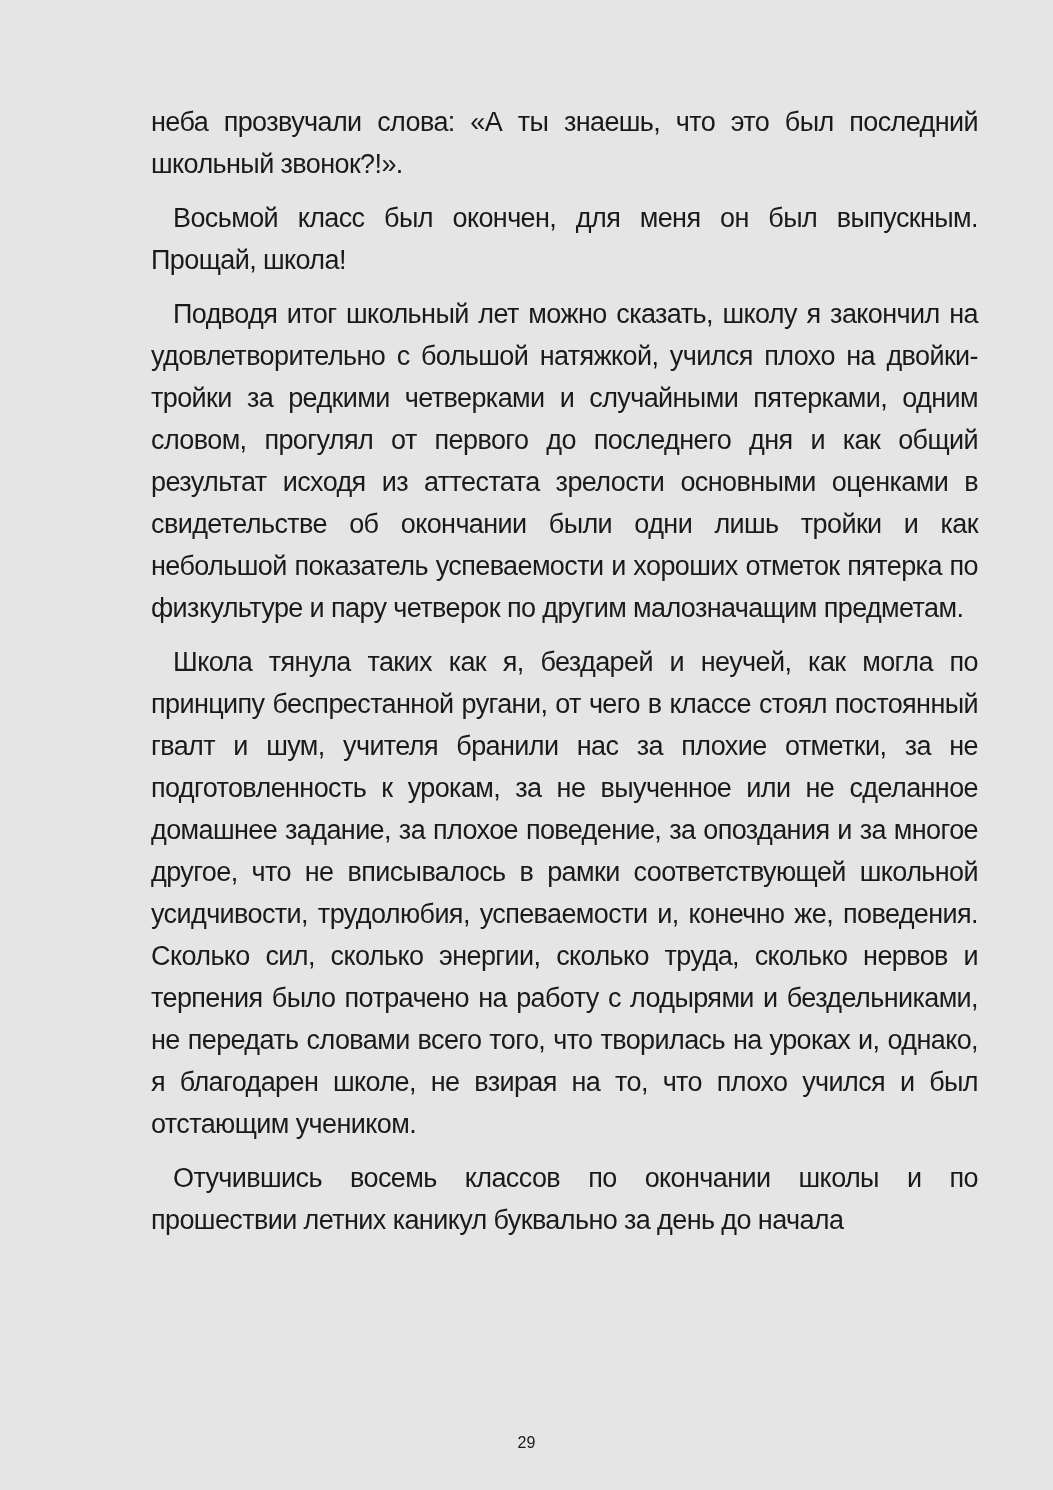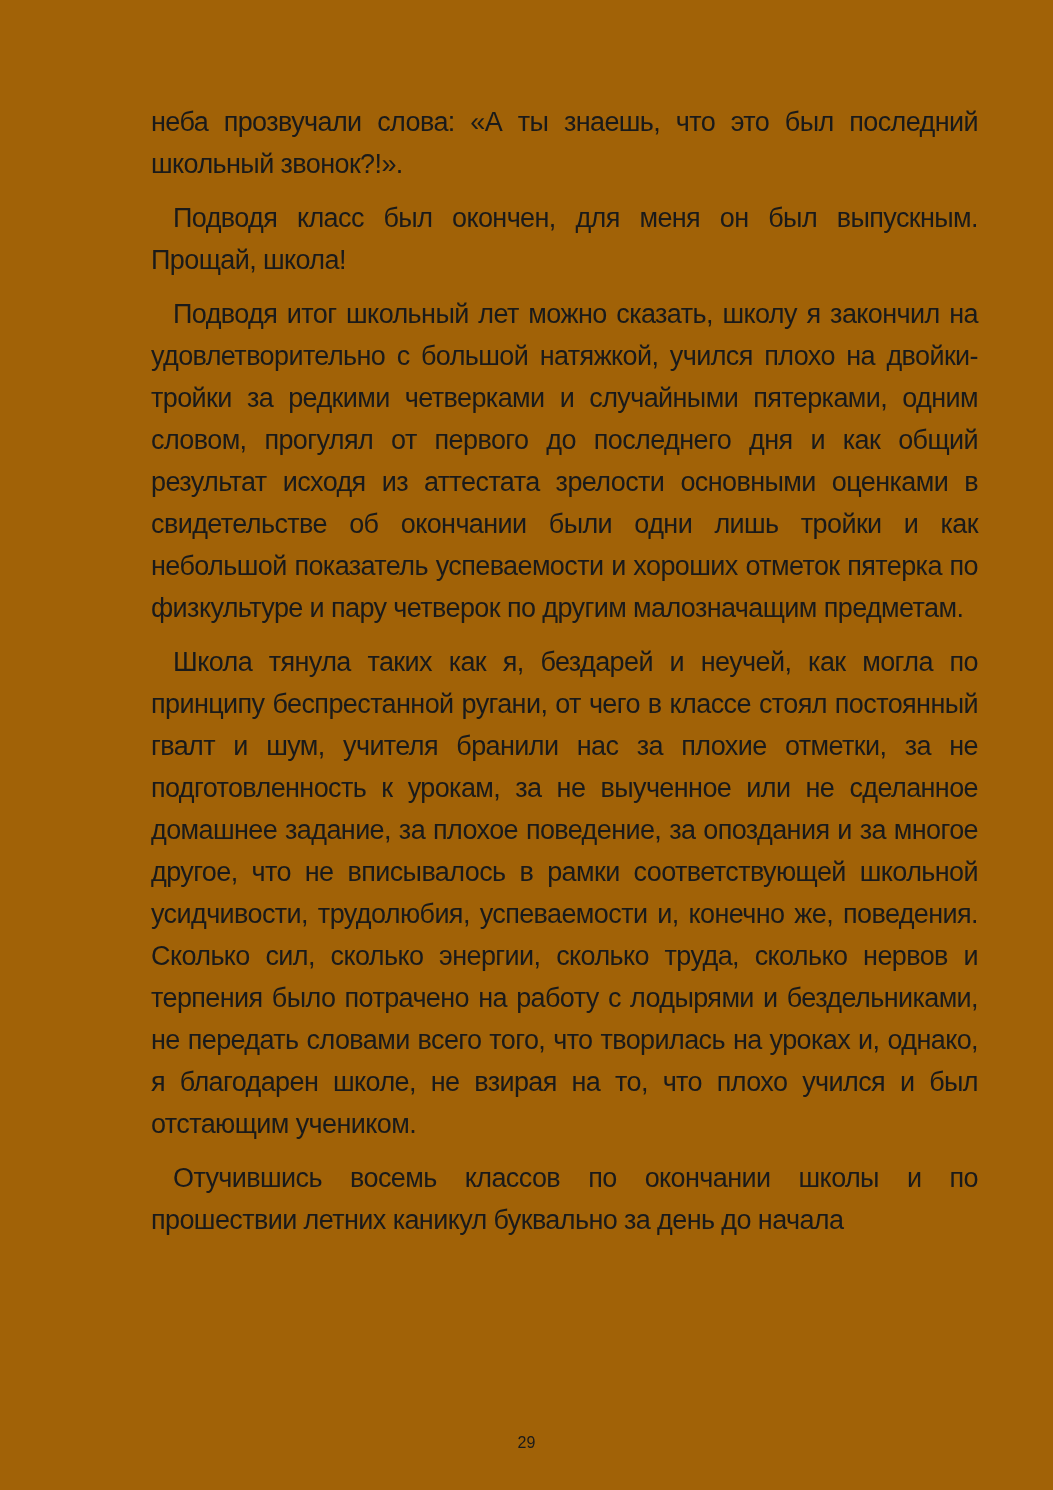--- a/index.html
+++ b/index.html
@@ -14,21 +14,21 @@
       overflow: hidden;
       font-family: "Liberation Sans", "DejaVu Sans", sans-serif;
       color: #1a1a1a;
     }
     .page {
       position: absolute;
       left: 0;
       top: 0;
       width: 1053px;
       height: 1490px;
-      background: #a16207;
+      background: #e5e5e5;
     }
     .text-block {
       position: absolute;
       left: 151px;
       top: 101px;
       width: 827px;
     }
     .para {
       margin: 0 0 12px 0;
       font-size: 27px;
@@ -54,19 +54,19 @@
       font-size: 16px;
       color: #1a1a1a;
     }
   </style>
 </head>
 <body>
 
 <div class="page">
   <div class="text-block">
     <p class="para continued">неба прозвучали слова: «А ты знаешь, что это был последний школьный звонок?!».</p>
-    <p class="para">Подводя класс был окончен, для меня он был выпускным. Прощай, школа!</p>
+    <p class="para">Восьмой класс был окончен, для меня он был выпускным. Прощай, школа!</p>
     <p class="para">Подводя итог школьный лет можно сказать, школу я закончил на удовлетворительно с большой натяжкой, учился плохо на двойки-тройки за редкими четверками и случайными пятерками, одним словом, прогулял от первого до последнего дня и как общий результат исходя из аттестата зрелости основными оценками в свидетельстве об окончании были одни лишь тройки и как небольшой показатель успеваемости и хороших отметок пятерка по физкультуре и пару четверок по другим малозначащим предметам.</p>
     <p class="para">Школа тянула таких как я, бездарей и неучей, как могла по принципу беспрестанной ругани, от чего в классе стоял постоянный гвалт и шум, учителя бранили нас за плохие отметки, за не подготовленность к урокам, за не выученное или не сделанное домашнее задание, за плохое поведение, за опоздания и за многое другое, что не вписывалось в рамки соответствующей школьной усидчивости, трудолюбия, успеваемости и, конечно же, поведения. Сколько сил, сколько энергии, сколько труда, сколько нервов и терпения было потрачено на работу с лодырями и бездельниками, не передать словами всего того, что творилась на уроках и, однако, я благодарен школе, не взирая на то, что плохо учился и был отстающим учеником.</p>
     <p class="para">Отучившись восемь классов по окончании школы и по прошествии летних каникул буквально за день до начала</p>
   </div>
   <div class="page-number">29</div>
 </div>
 
 </body></html>

